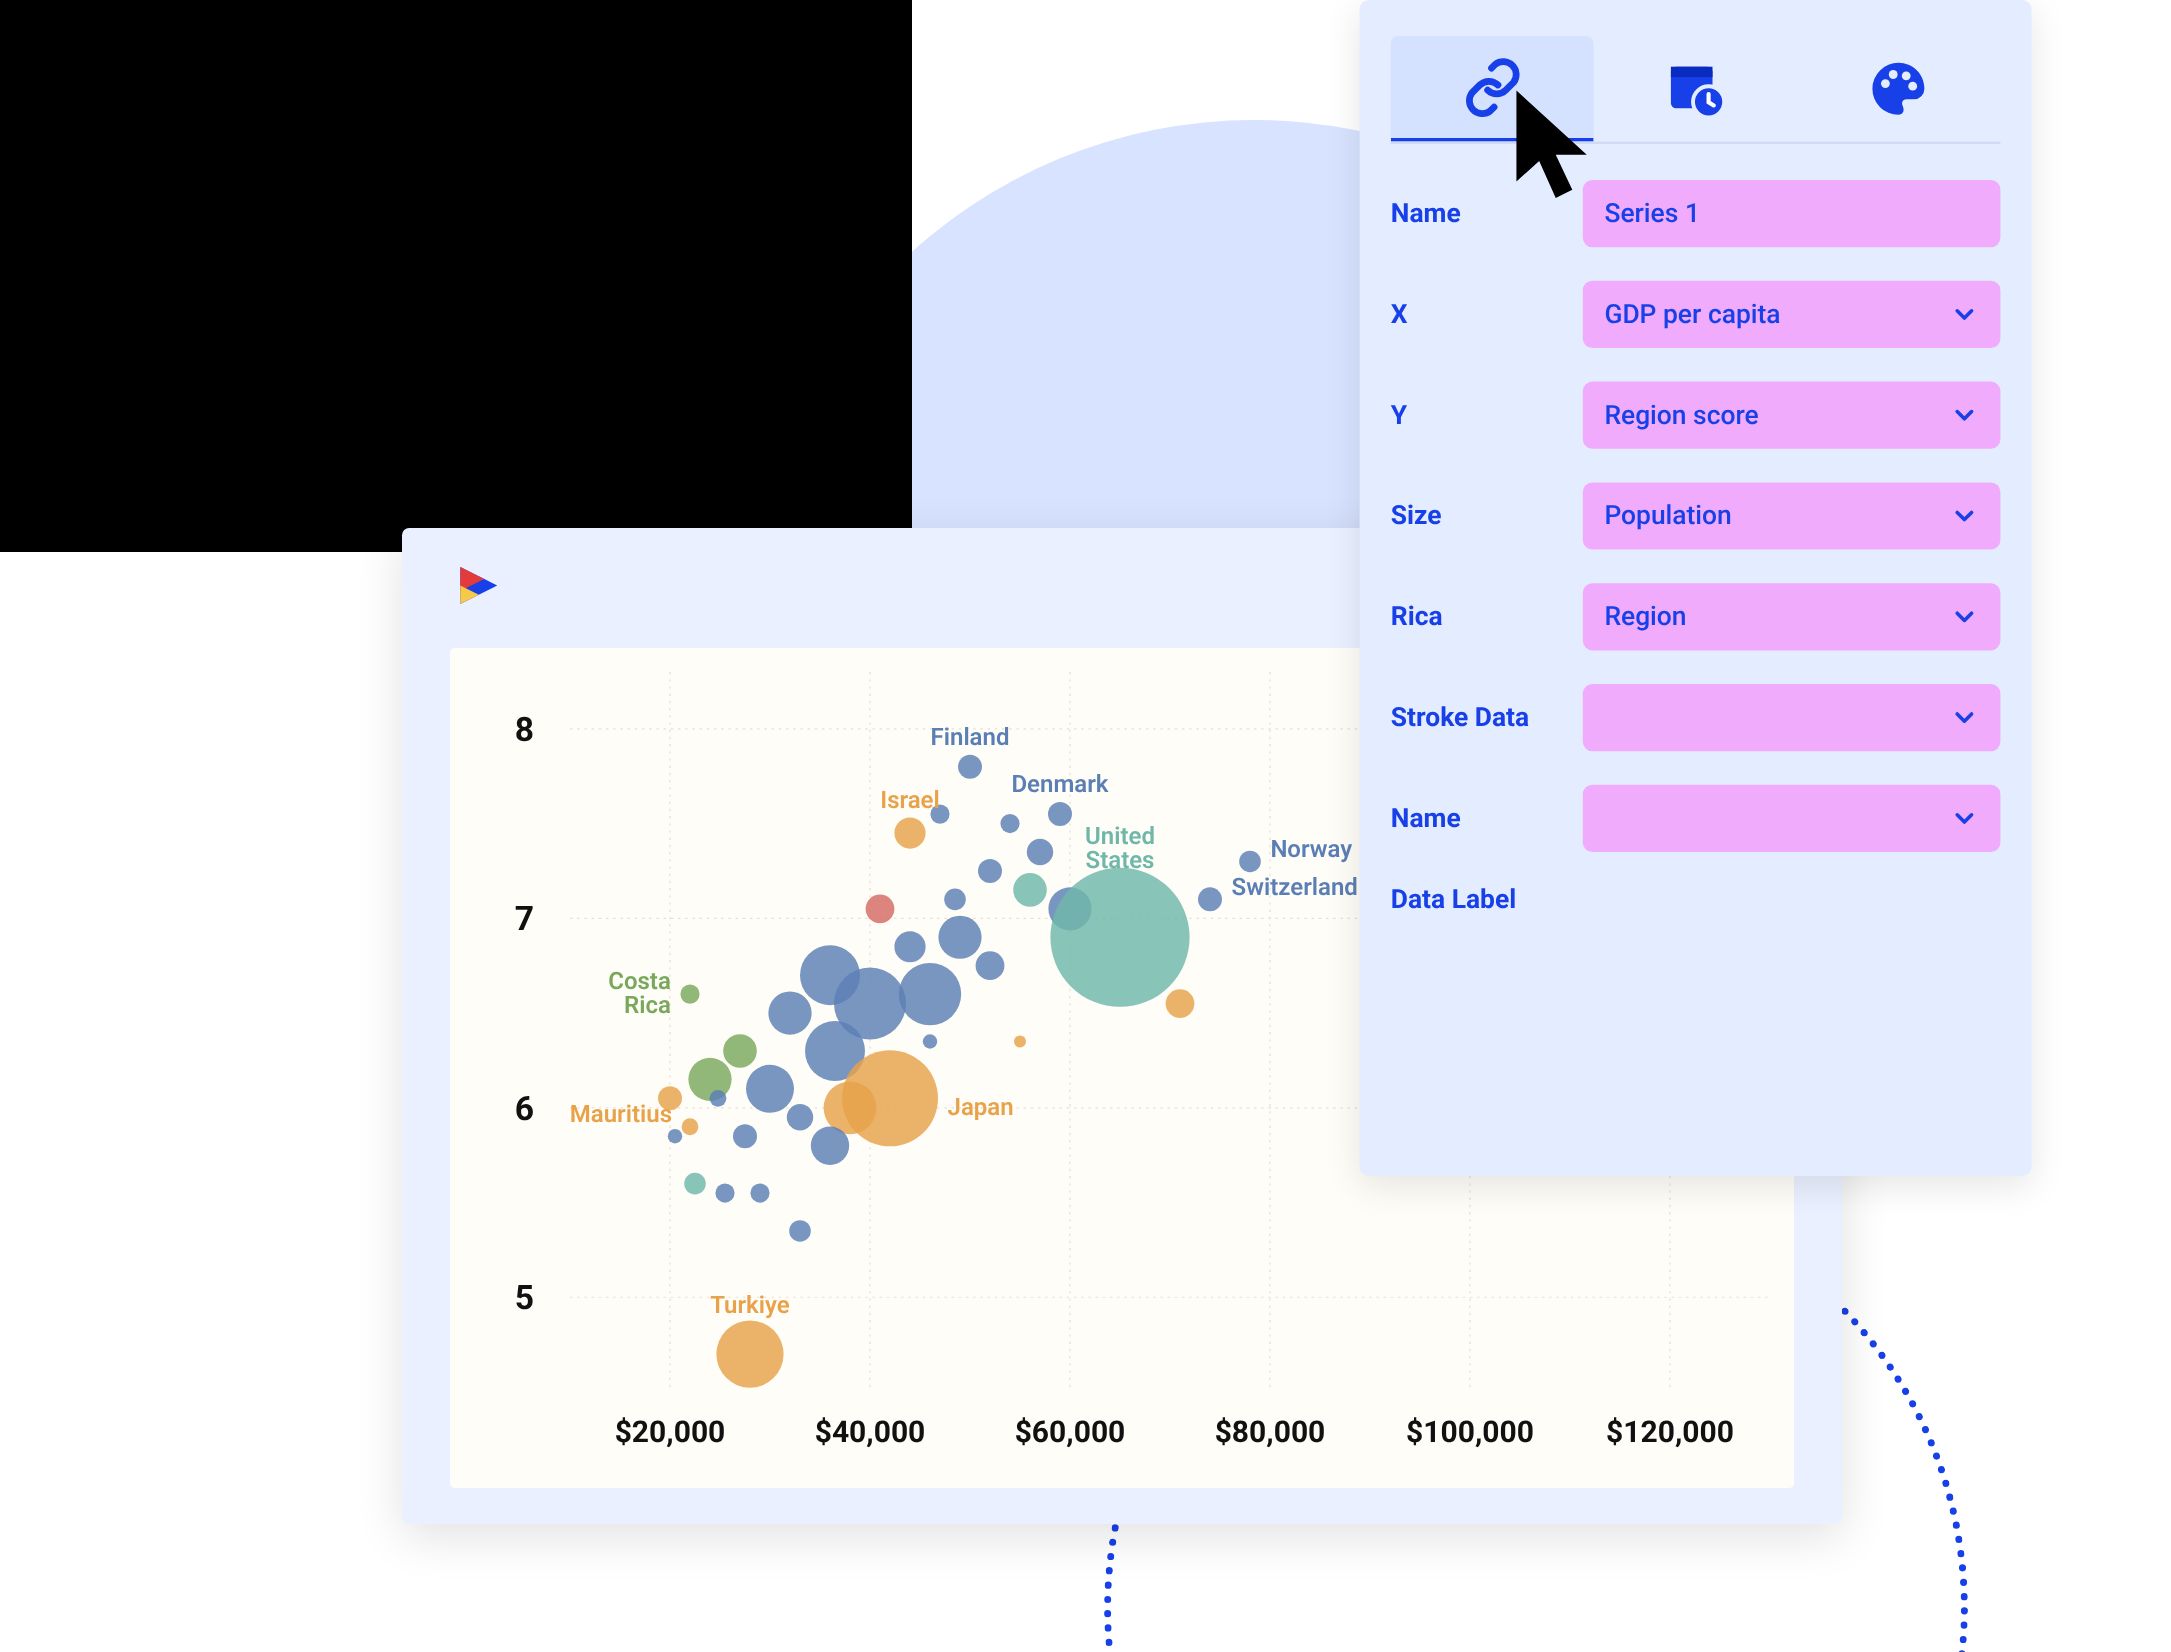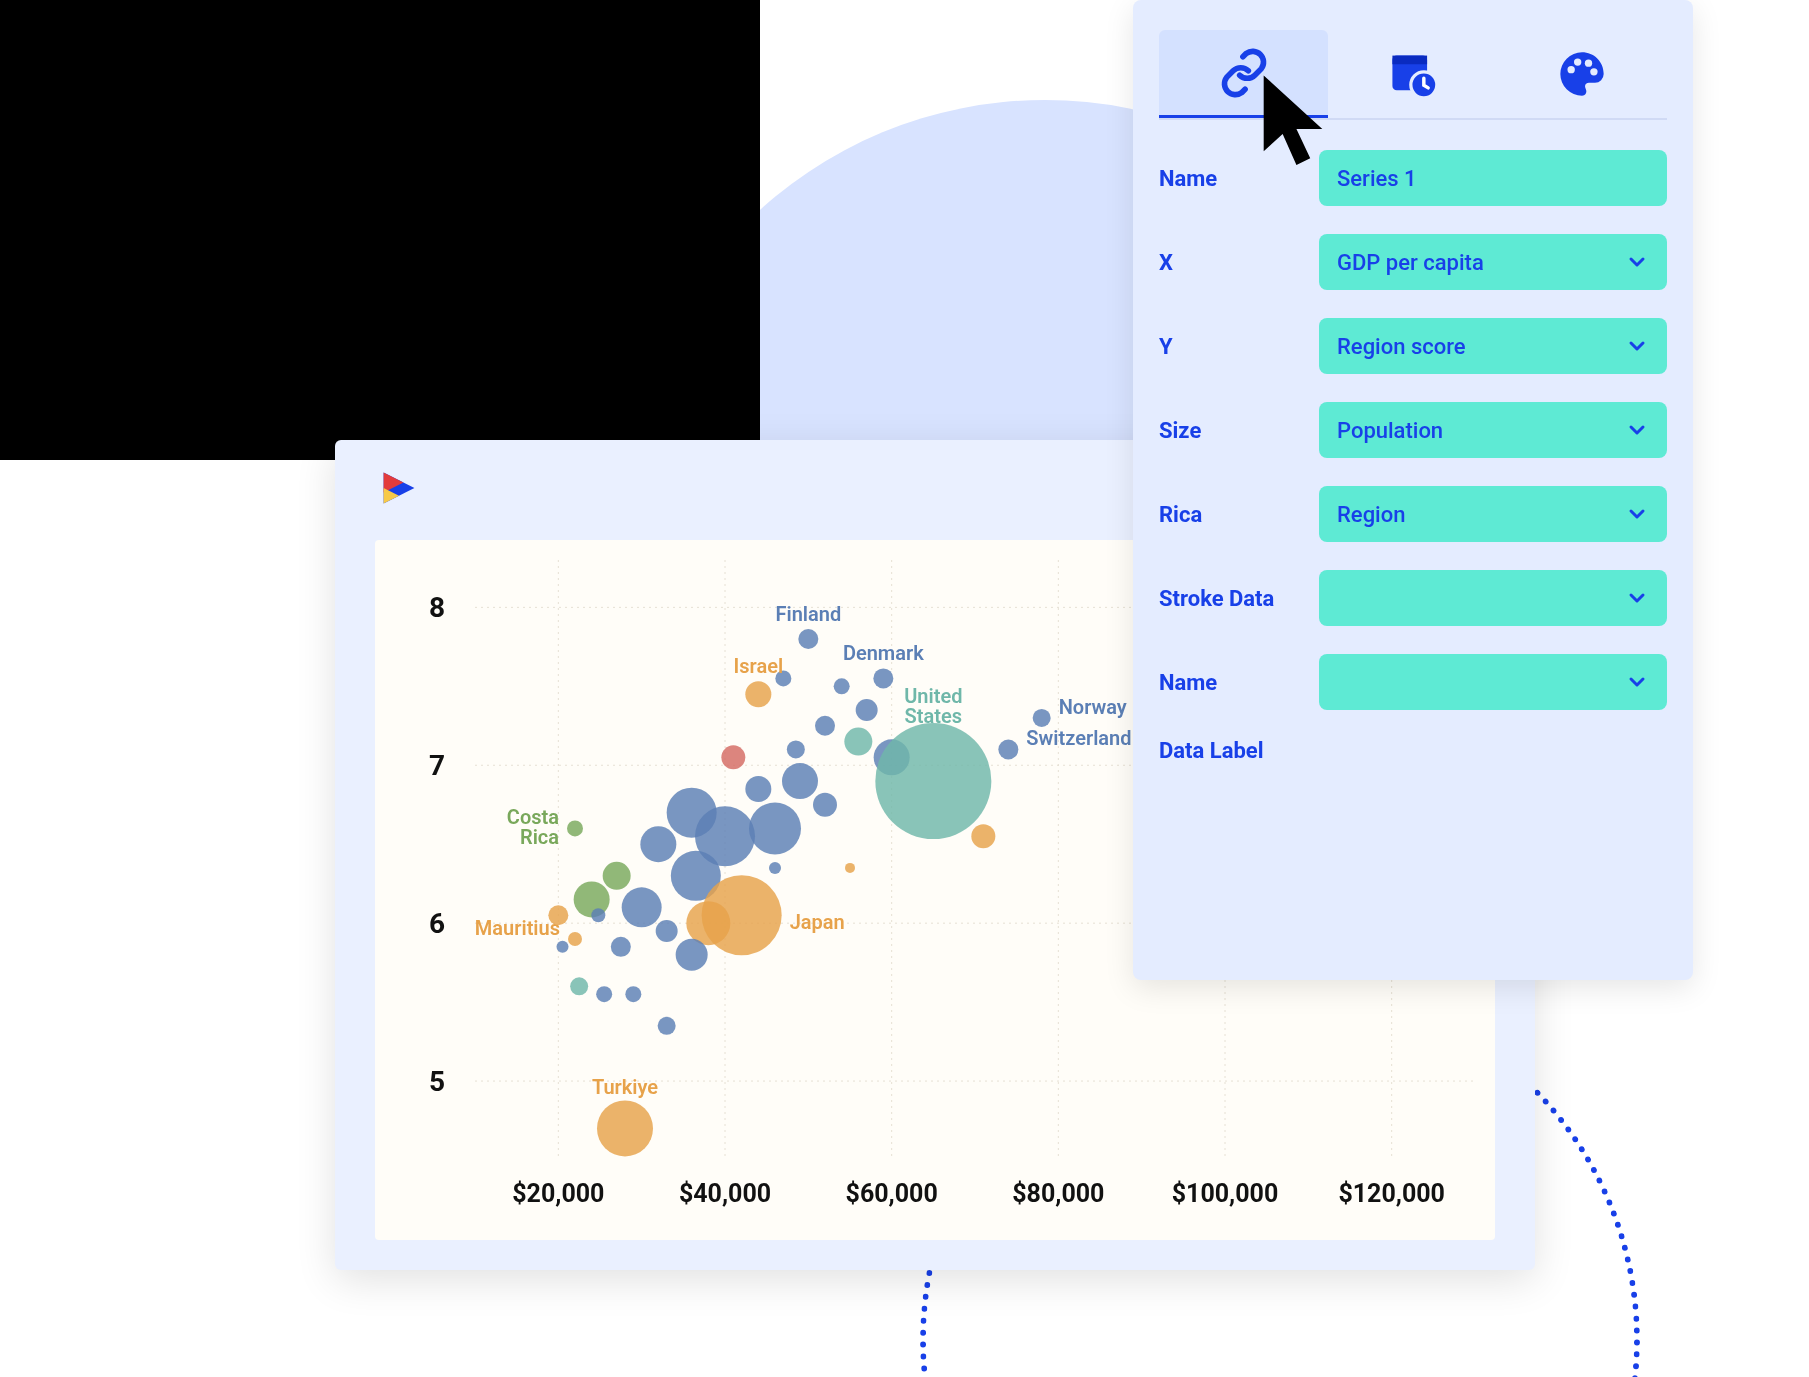--- a/index.html
+++ b/index.html
@@ -88,21 +88,21 @@
   }
   .form-label {
     width: 160px;
     color: #1840e8;
     font-weight: 700;
     font-size: 22px;
   }
   .form-input, .form-select {
     flex: 1;
     height: 56px;
-    background: #5eead4;
+    background: #f0abfc;
     border-radius: 8px;
     display: flex;
     align-items: center;
     padding: 0 18px;
     color: #1840e8;
     font-size: 22px;
     font-weight: 500;
     position: relative;
     cursor: pointer;
   }

